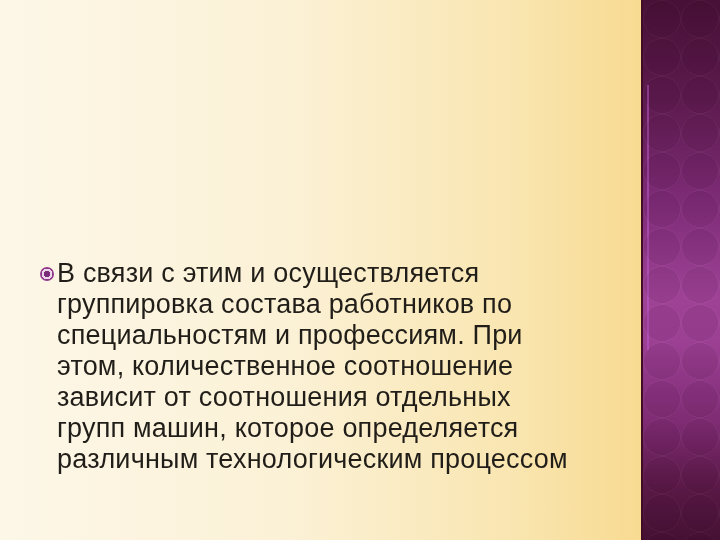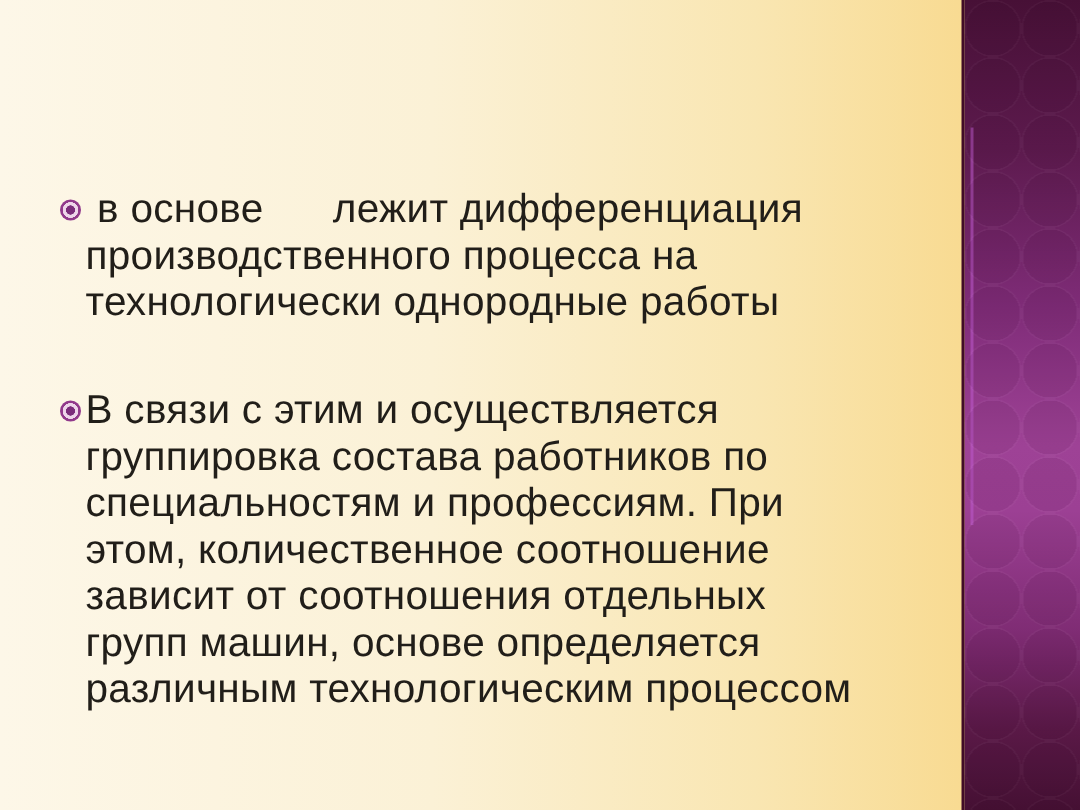--- a/index.html
+++ b/index.html
@@ -86,35 +86,29 @@
     height: 265px;
     background: rgba(190, 90, 205, 0.55);
   }
 </style>
 </head>
 <body>
 
 <div class="slide">
 
 
-  <div class="bullet-item first">
-    <span class="bullet-icon"></span>
-    <p class="bullet-text">&nbsp;в основе &nbsp;&nbsp;&nbsp;&nbsp; лежит дифференциация
-производственного процесса на
-технологически однородные работы</p>
-  </div>
 
   <div class="bullet-item second">
     <span class="bullet-icon"></span>
     <p class="bullet-text">В связи с этим и осуществляется
 группировка состава работников по
 специальностям и профессиям. При
 этом, количественное соотношение
 зависит от соотношения отдельных
-групп машин, основе определяется
+групп машин, которое определяется
 различным технологическим процессом</p>
   </div>
 
   <div class="accent-band">
     <span class="band-stripe"></span>
   </div>
 
 </div>
 
 </body></html>

